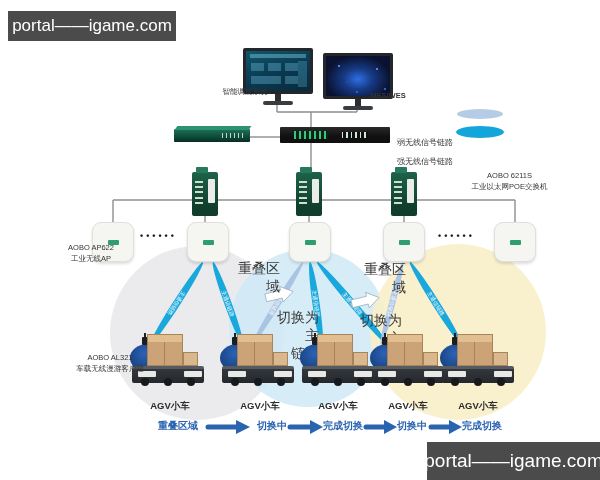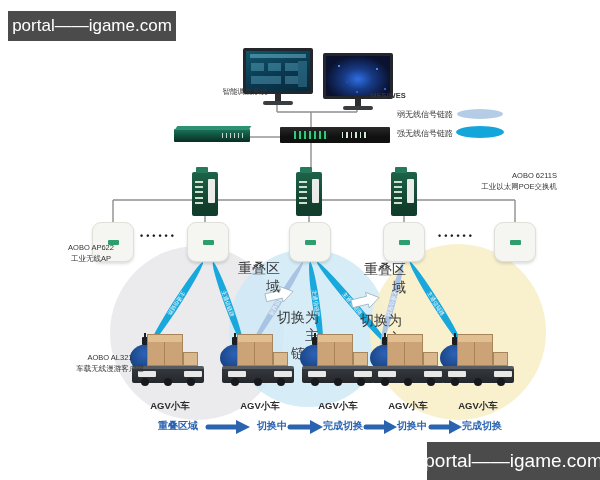--- a/index.html
+++ b/index.html
@@ -46,21 +46,21 @@
   .agv .ant::before{content:"";position:absolute;left:2px;top:-4px;width:2px;height:4px;background:#1b1e22;}
   .agv .boxb{position:absolute;left:17px;top:2px;width:36px;height:32px;background:linear-gradient(180deg,#e2bf90 0 22%,#cba376 22%);border:1px solid #a8845a;box-sizing:border-box;}
   .agv .boxb::after{content:"";position:absolute;left:47%;top:7px;bottom:0;width:1px;background:rgba(140,105,60,.55);}
   .agv .boxs{position:absolute;left:53px;top:20px;width:15px;height:14px;background:#d8b88c;border:1px solid #a8845a;box-sizing:border-box;}
   .agv .plat{position:absolute;left:2px;top:34px;width:72px;height:17px;background:linear-gradient(180deg,#565b61 0 20%,#33373c 20%,#24272b 100%);border-radius:2px;}
   .agv .plat::before{content:"";position:absolute;left:6px;top:5px;width:18px;height:6px;background:#e8e8e6;border-radius:1px;box-shadow:46px 0 #e8e8e6;}
   .agv .plat::after{content:"";position:absolute;left:9px;bottom:-3px;width:8px;height:8px;border-radius:50%;background:#17191c;box-shadow:23px 0 #17191c,46px 0 #17191c;}
   .agv-lbl{position:absolute;top:400px;width:60px;text-align:center;font-size:9.5px;font-weight:bold;color:#2b2b2b;}
   .status{position:absolute;top:419px;width:64px;text-align:center;font-size:10px;font-weight:bold;color:#2a63b0;}
   
-  .leg-txt{position:absolute;width:60px;text-align:right;font-size:8px;color:#333;}
+  .leg-txt{position:absolute;width:60px;text-align:right;font-size:8px;color:#333;margin-top:28px;}
   .leg-ell{position:absolute;border-radius:50%;}
   .leg-weak{left:457px;top:109px;width:46px;height:10px;background:#b5cce7;}
   .leg-strong{left:456px;top:126px;width:48px;height:12px;background:#14a5da;}
   
   .note{position:absolute;width:44px;text-align:right;font-size:14px;font-weight:normal;color:#3a3a3a;line-height:1.3;}
 </style>
 </head>
 <body>
 
 <div class="stage">
@@ -168,21 +168,21 @@
       <div class="strip"></div>
     </div>
   <div class="din" style="left:296px;">
       <div class="ports"></div>
       <div class="strip"></div>
     </div>
   <div class="din" style="left:391px;">
       <div class="ports"></div>
       <div class="strip"></div>
     </div>
-  <div class="lbl" style="left:462px;top:171px;width:95px;text-align:right;">
+  <div class="lbl" style="left:462px;top:171px;width:95px;">
     <span>AOBO 6211S</span><br>
     <span>工业以太网POE交换机</span>
   </div>
 
   <div class="ap" style="left:92px;">
       <div class="logo"></div>
     </div>
   <div class="ap" style="left:187px;">
       <div class="logo"></div>
     </div>

